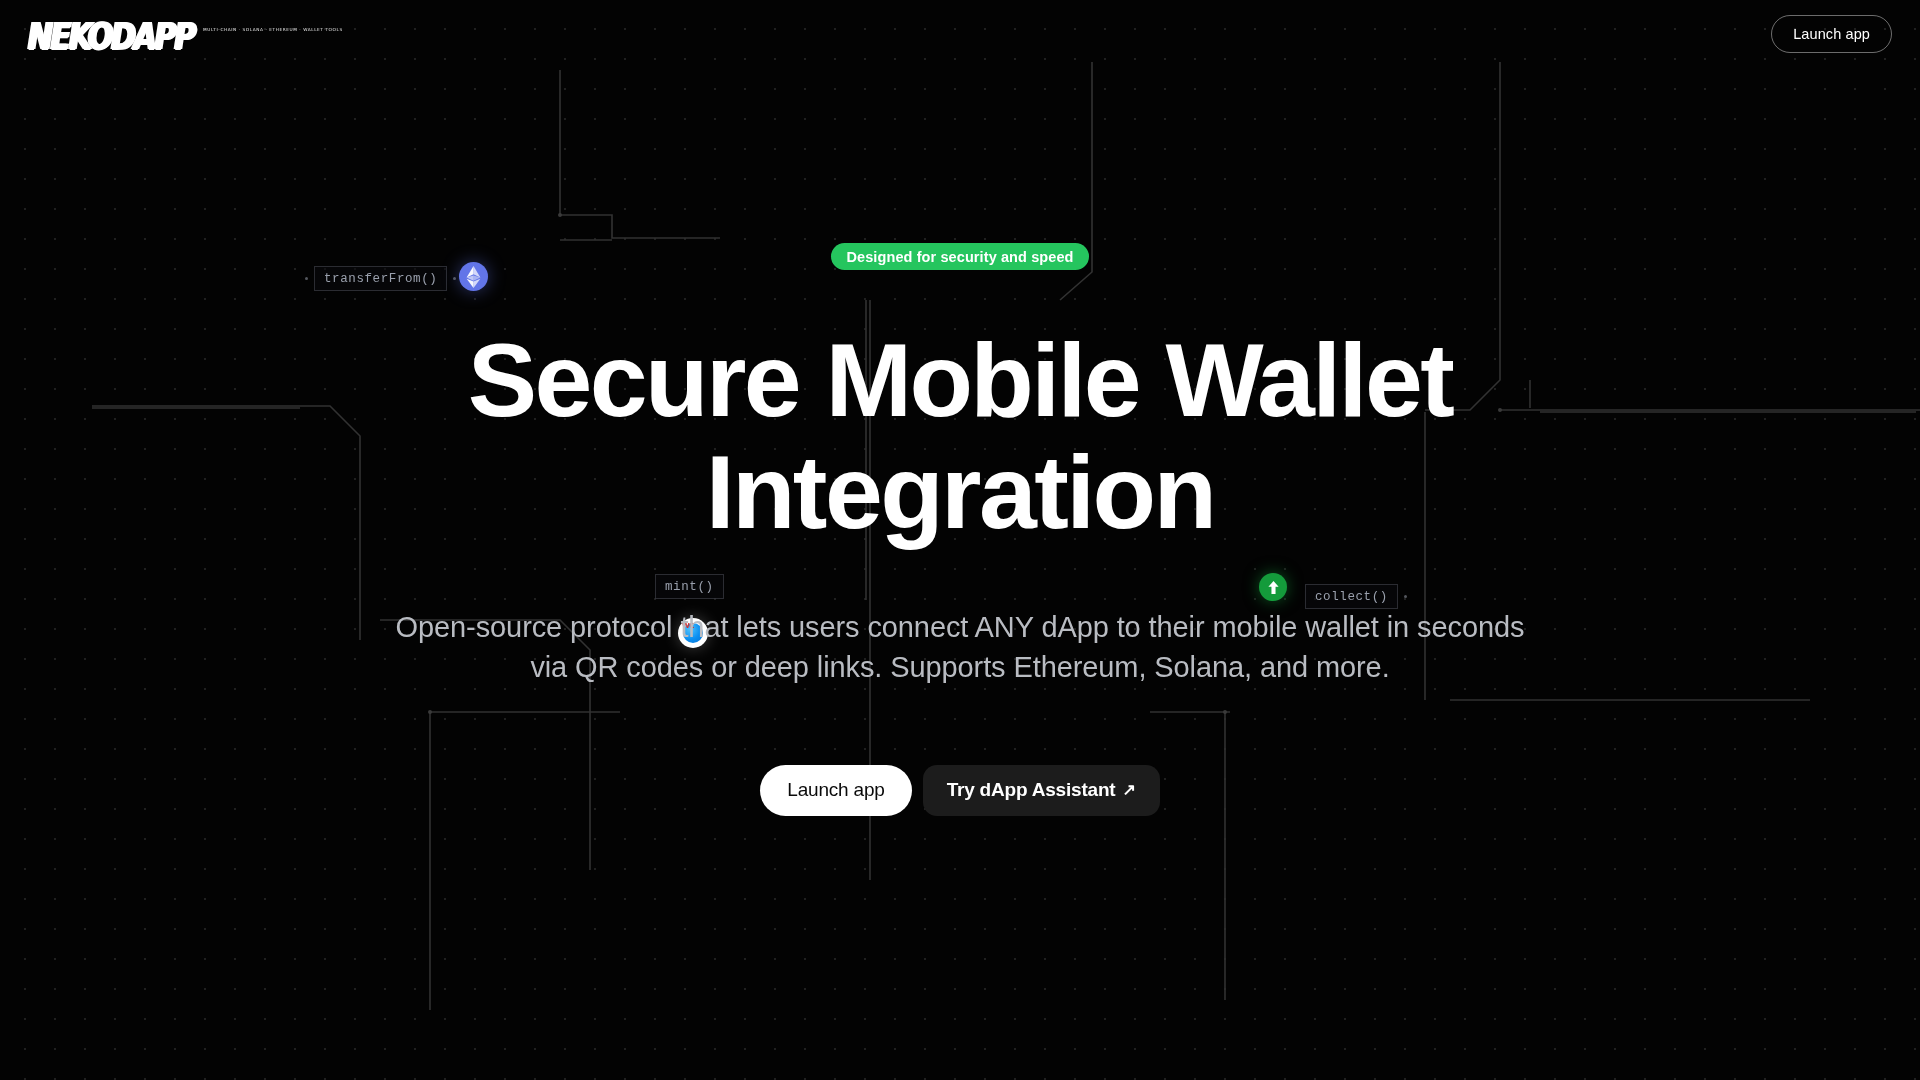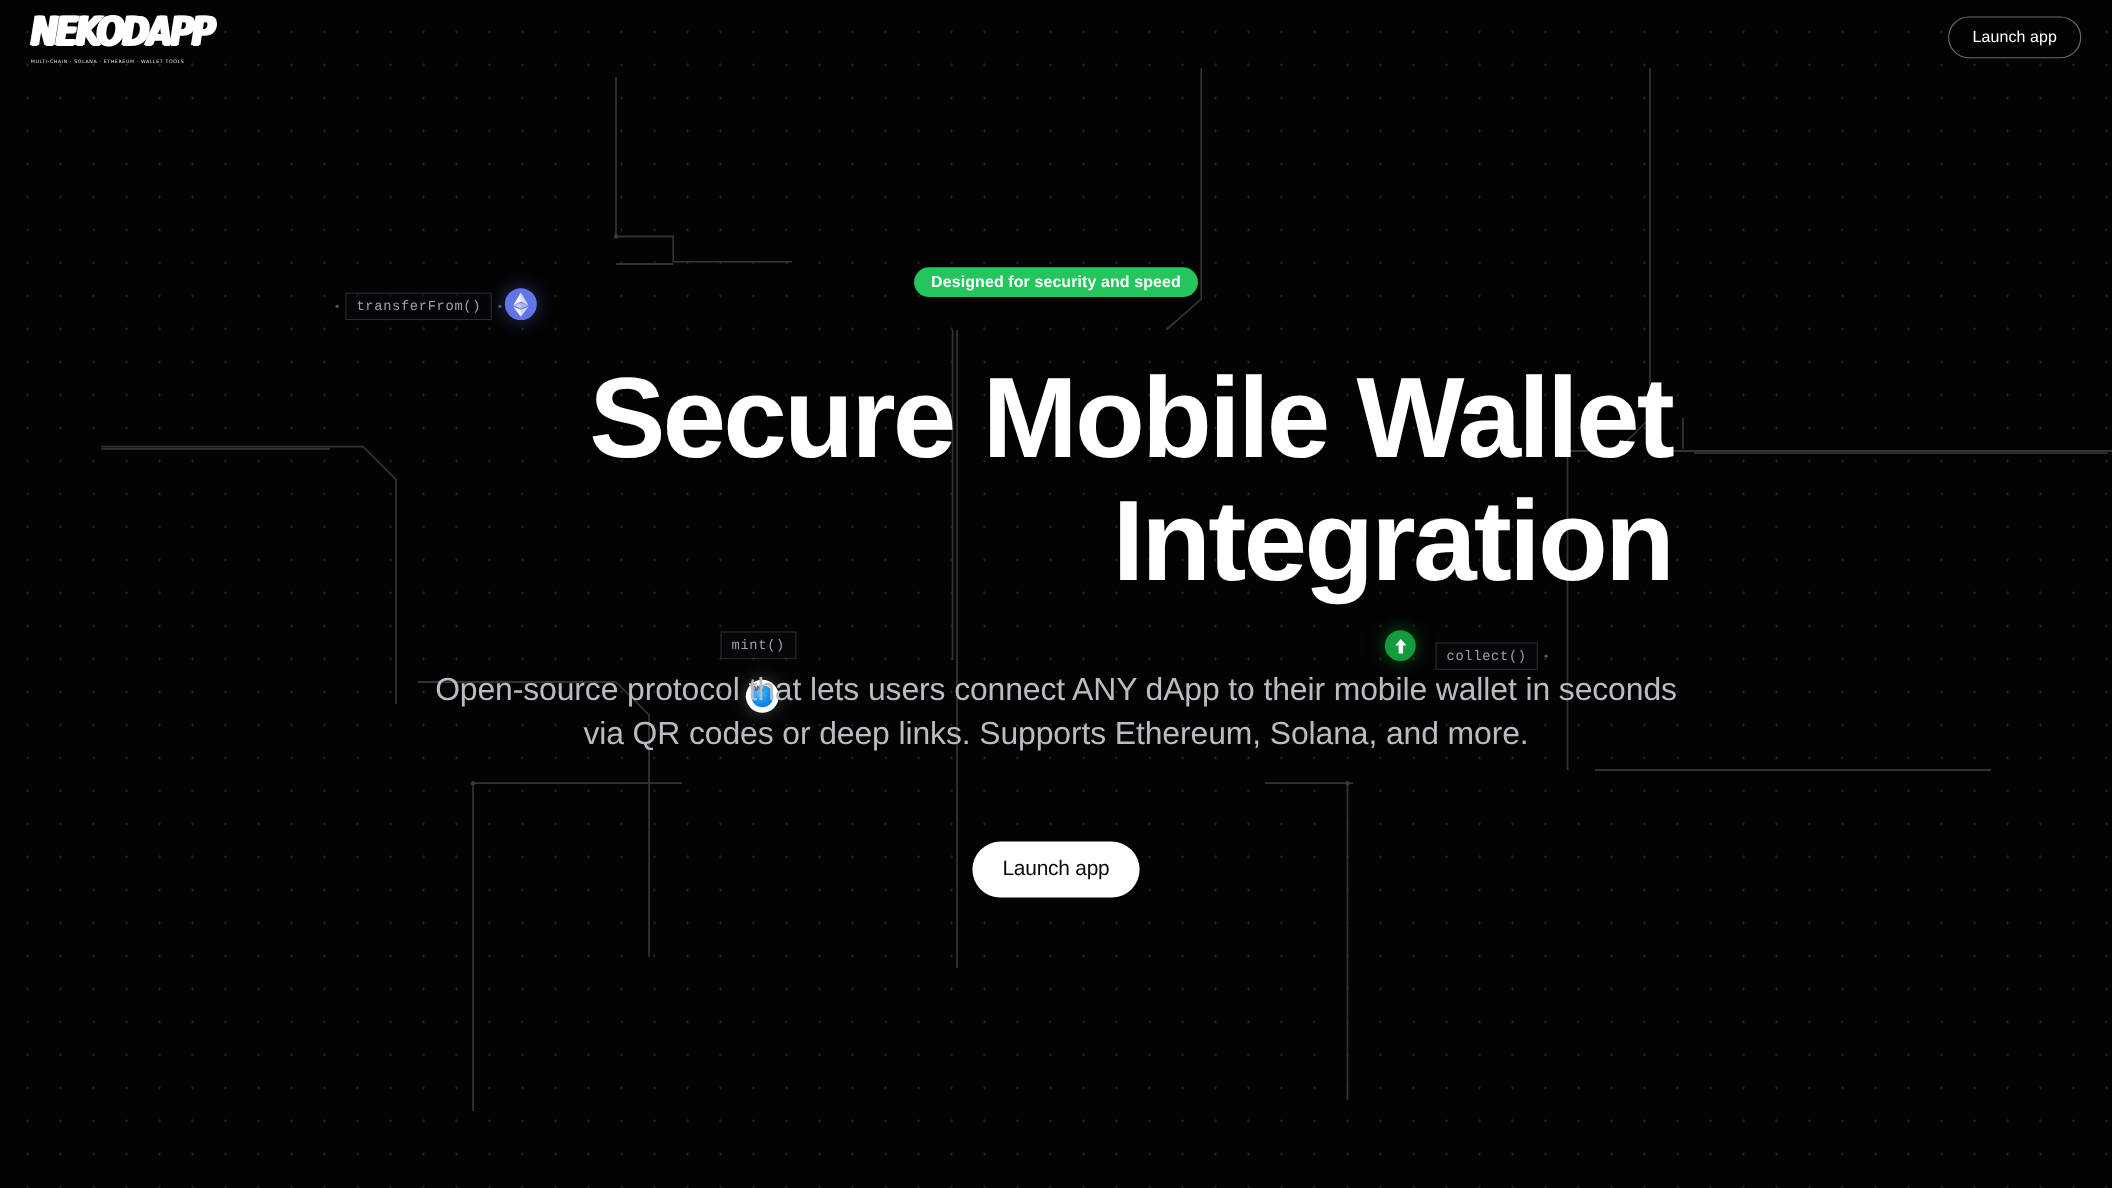--- a/index.html
+++ b/index.html
@@ -37,21 +37,21 @@
   
   .header {
     position:absolute; top:0; left:0;
     width:1920px; height:68px;
     display:flex; align-items:center;
     justify-content:space-between;
     padding:0 28px 0 28px;
     z-index:40;
   }
 
-  .brand { display:flex; flex-direction:column; gap:2px; padding-top:4px; }
+  .brand { display:flex; flex-direction:row; gap:2px; padding-top:4px; }
   .brand-wordmark {
     font-family:"DejaVu Sans", sans-serif;
     font-weight:900;
     font-size:31px;
     letter-spacing:-2.2px;
     color:#ffffff;
     line-height:1;
     font-style:italic;
     transform:scaleY(1.18) scaleX(0.96);
     transform-origin:left center;
@@ -107,21 +107,21 @@
     color:#ffffff;
     font-size:14.5px;
     font-weight:600;
     letter-spacing:0.1px;
     white-space:nowrap;
   }
 
   .headline {
     margin-top:22px;
     width:1120px;
-    text-align:right;
+    text-align:center;
     color:#ffffff;
     font-size:104px;
     line-height:1.08;
     font-weight:700;
     letter-spacing:-2.6px;
   }
 
   .subtitle {
     margin-top:26px;
     width:1165px;
@@ -325,17 +325,21 @@
   <div class="hero">
 
     <div class="badge">Designed for security and speed</div>
 
     <h1 class="headline">Secure Mobile Wallet Integration</h1>
 
     <p class="subtitle">Open-source protocol that lets users connect ANY dApp to their mobile wallet in seconds via QR codes or deep links. Supports Ethereum, Solana, and more.</p>
 
     <div class="cta-row">
       <button class="btn-primary">Launch app</button>
+      <button class="btn-secondary">
+        <span>Try dApp Assistant</span>
+        <span class="arrow">↗</span>
+      </button>
     </div>
 
   </div>
 
 </div>
 
 </body></html>

